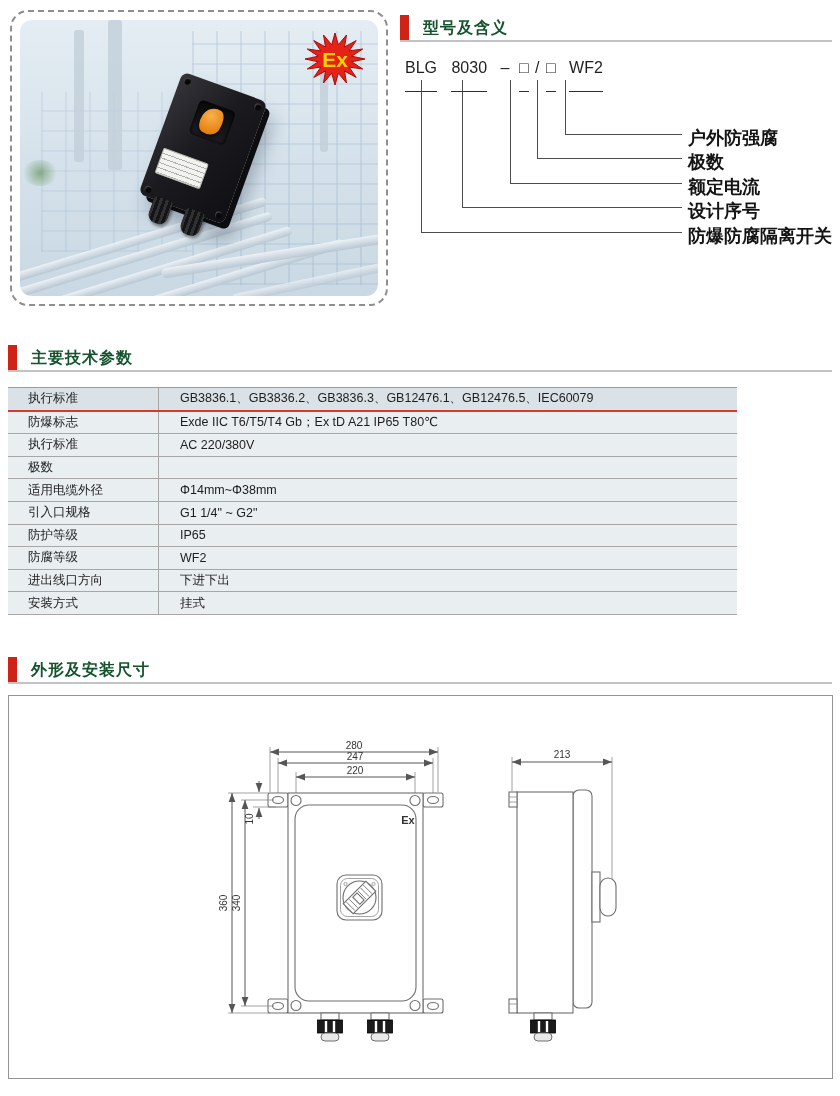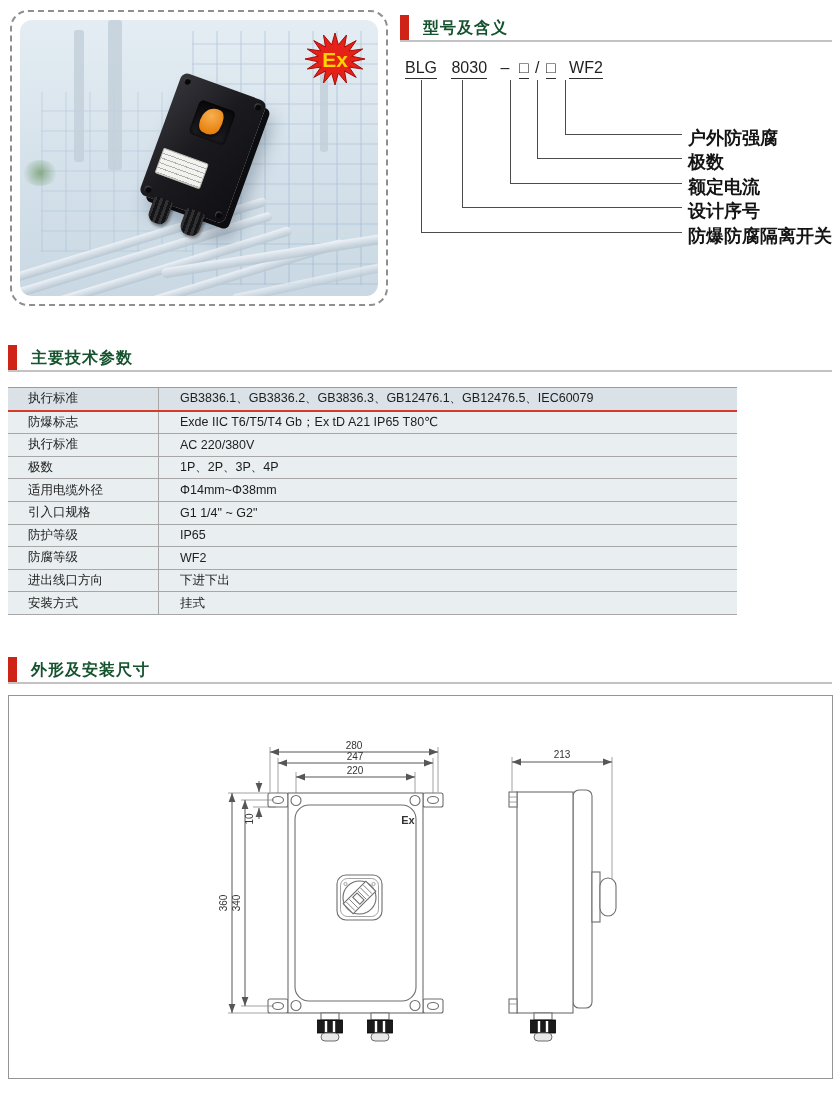--- a/index.html
+++ b/index.html
@@ -42,21 +42,21 @@
   .exlogo{position:absolute;left:283px;top:11px;}
 
   
   .sec-bar{position:absolute;width:9px;height:27px;background:#d02318;}
   .sec-title{position:absolute;font-size:16px;font-weight:bold;color:#14532d;letter-spacing:1px;white-space:nowrap;}
   .sec-rule{position:absolute;height:2px;background:#c3c3c3;}
 
   
   .model-code{position:absolute;left:405px;top:59px;font-size:16px;color:#1f1f1f;white-space:nowrap;}
   .model-code span{display:inline-block;}
-  .u{border-bottom:1px solid #2e2e2e;padding-bottom:1px;}
+  .u{border-bottom:1px solid #2e2e2e;padding-bottom:14px;}
   .cl-v{position:absolute;width:1px;background:#4c4c4c;}
   .cl-h{position:absolute;height:1px;background:#4c4c4c;}
   .callout{position:absolute;left:688px;font-size:18px;font-weight:bold;color:#141414;white-space:nowrap;}
 
   
   .ptable{position:absolute;left:8px;top:387px;width:729px;border-top:1px solid #9c9c9c;}
   .trow{display:flex;height:21.6px;align-items:center;background:#e9eef1;border-bottom:1px solid #a7a7a7;
         font-size:12.5px;color:#1d1d1d;}
   .trow.hdr{background:#dbe2e7;border-bottom:2px solid #d63a2a;}
   .tlabel{width:130px;padding-left:20px;border-right:1px solid #a7a7a7;align-self:stretch;display:flex;align-items:center;}
@@ -157,21 +157,20 @@
     <div class="trow">
       <div class="tlabel">防爆标志</div>
       <div class="tvalue">Exde IIC T6/T5/T4 Gb；Ex tD A21 IP65 T80℃</div>
     </div>
     <div class="trow">
       <div class="tlabel">执行标准</div>
       <div class="tvalue">AC 220/380V</div>
     </div>
     <div class="trow">
       <div class="tlabel">极数</div>
-      <div class="tvalue">1P、2P、3P、4P</div>
     </div>
     <div class="trow">
       <div class="tlabel">适用电缆外径</div>
       <div class="tvalue">Φ14mm~Φ38mm</div>
     </div>
     <div class="trow">
       <div class="tlabel">引入口规格</div>
       <div class="tvalue">G1 1/4" ~ G2"</div>
     </div>
     <div class="trow">

